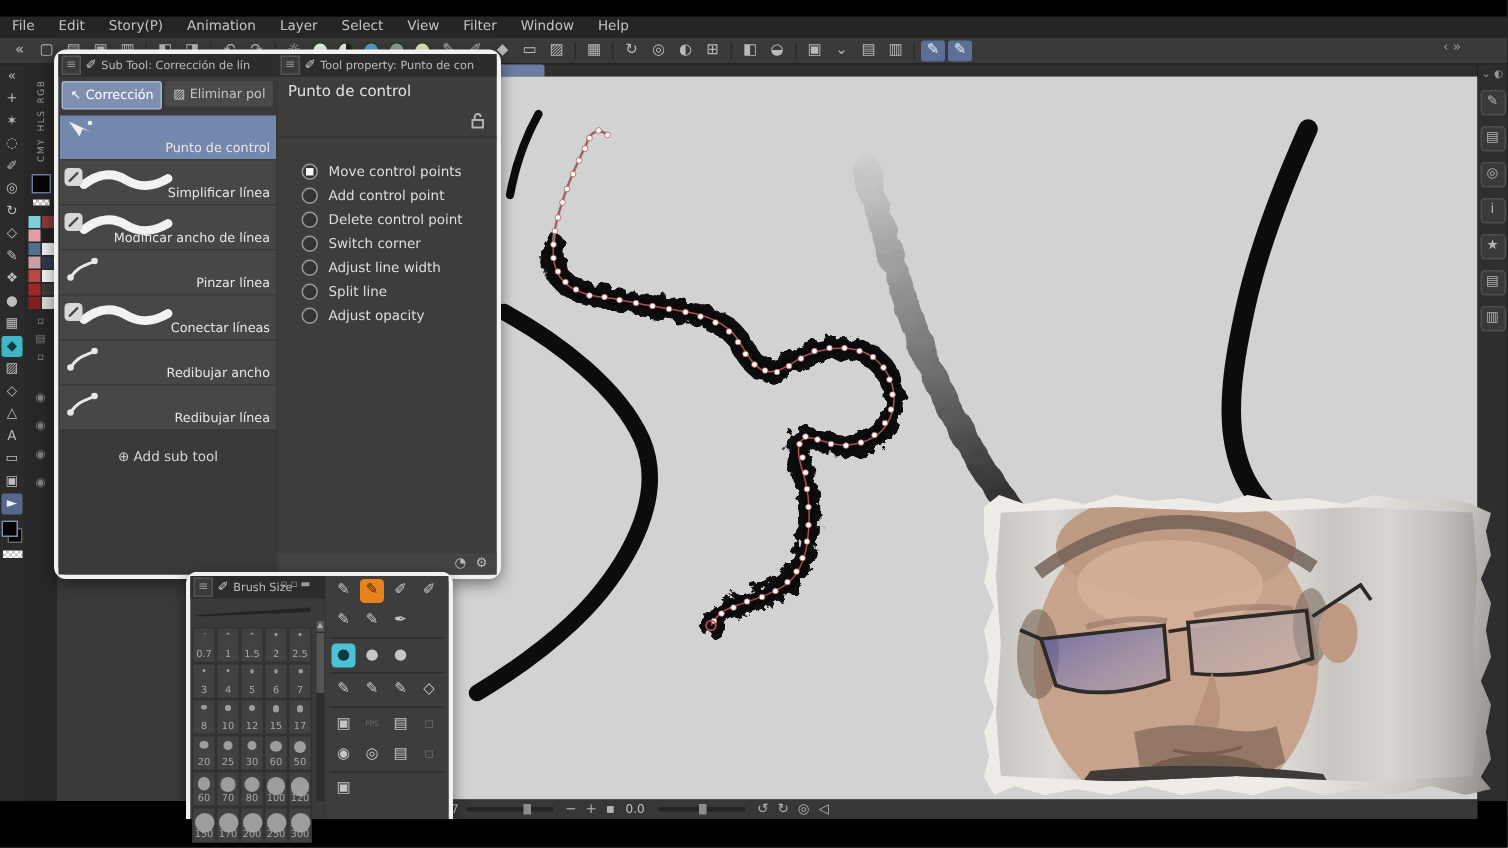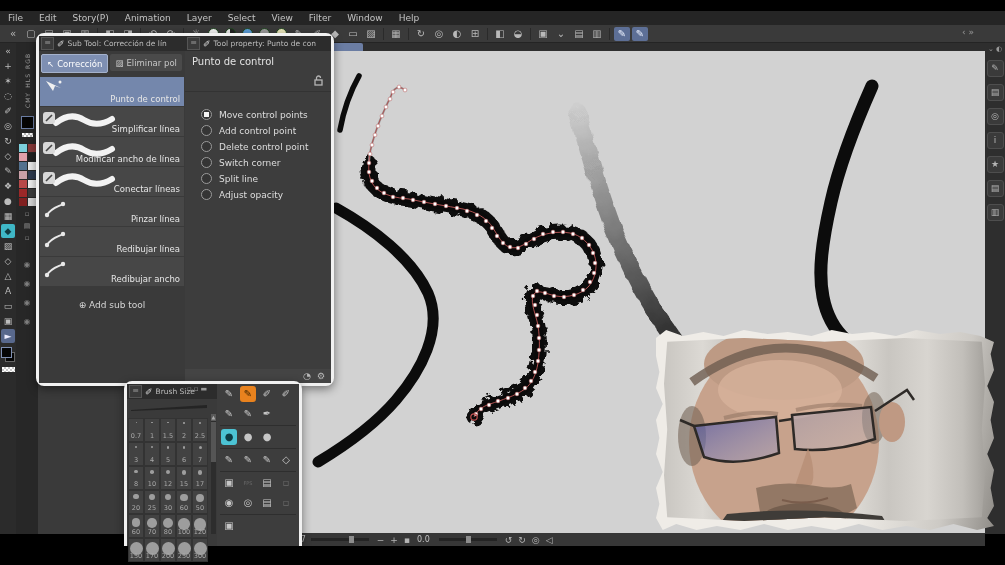--- a/index.html
+++ b/index.html
@@ -363,51 +363,51 @@
           </div>
           <div class="strow">
             <svg width="76" height="20" style="position:absolute;left:2px;top:4px;">
               <path d="M 14,12 C 24,4 34,4 42,9 C 50,14 60,14 70,8" fill="none" stroke="#f2f2f2" stroke-width="6" stroke-linecap="round"></path>
               <rect x="1" y="1" width="12" height="12" rx="3" fill="#d8d8d8"></rect>
               <path d="M 4,10 L 10,4 M 4,10 L 6,8" stroke="#444" stroke-width="1.6"></path>
             </svg>
             <span class="lbl">Modificar ancho de línea</span>
           </div>
           <div class="strow">
+            <svg width="22" height="18" style="position:absolute;left:4px;top:4px;">
+              <path d="M 3,14 C 8,6 14,6 19,3" fill="none" stroke="#e8e8e8" stroke-width="2"></path>
+              <circle cx="3" cy="14" r="2.2" fill="#e8e8e8"></circle>
+              <circle cx="19" cy="3" r="2.2" fill="#e8e8e8"></circle>
+            </svg>
+            <span class="lbl">Pinzar línea</span>
+          </div>
+          <div class="strow">
             <svg width="76" height="20" style="position:absolute;left:2px;top:4px;">
               <path d="M 14,12 C 24,4 34,4 42,9 C 50,14 60,14 70,8" fill="none" stroke="#f2f2f2" stroke-width="6" stroke-linecap="round"></path>
               <rect x="1" y="1" width="12" height="12" rx="3" fill="#d8d8d8"></rect>
               <path d="M 4,10 L 10,4 M 4,10 L 6,8" stroke="#444" stroke-width="1.6"></path>
             </svg>
             <span class="lbl">Conectar líneas</span>
           </div>
           <div class="strow">
             <svg width="22" height="18" style="position:absolute;left:4px;top:4px;">
               <path d="M 3,14 C 8,6 14,6 19,3" fill="none" stroke="#e8e8e8" stroke-width="2"></path>
               <circle cx="3" cy="14" r="2.2" fill="#e8e8e8"></circle>
               <circle cx="19" cy="3" r="2.2" fill="#e8e8e8"></circle>
             </svg>
-            <span class="lbl">Pinzar línea</span>
+            <span class="lbl">Redibujar ancho</span>
           </div>
           <div class="strow">
             <svg width="22" height="18" style="position:absolute;left:4px;top:4px;">
               <path d="M 3,14 C 8,6 14,6 19,3" fill="none" stroke="#e8e8e8" stroke-width="2"></path>
               <circle cx="3" cy="14" r="2.2" fill="#e8e8e8"></circle>
               <circle cx="19" cy="3" r="2.2" fill="#e8e8e8"></circle>
             </svg>
             <span class="lbl">Redibujar línea</span>
           </div>
-          <div class="strow">
-            <svg width="22" height="18" style="position:absolute;left:4px;top:4px;">
-              <path d="M 3,14 C 8,6 14,6 19,3" fill="none" stroke="#e8e8e8" stroke-width="2"></path>
-              <circle cx="3" cy="14" r="2.2" fill="#e8e8e8"></circle>
-              <circle cx="19" cy="3" r="2.2" fill="#e8e8e8"></circle>
-            </svg>
-            <span class="lbl">Redibujar ancho</span>
-          </div>
         </div>
       <div class="addrow">⊕ <span>Add sub tool</span></div>
     </div>
     <div id="toolprop">
       <div class="ptitle">
         <span class="burger">≡</span>
         <span class="picon">✐</span>
         <span>Tool property: Punto de con</span>
       </div>
       <div id="tp-head">
@@ -426,20 +426,24 @@
             <span class="rc"></span>
             <span>Add control point</span>
           </div>
           <div class="radio-row">
             <span class="rc"></span>
             <span>Delete control point</span>
           </div>
           <div class="radio-row">
             <span class="rc"></span>
             <span>Switch corner</span>
+          </div>
+          <div class="radio-row">
+            <span class="rc"></span>
+            <span>Adjust line width</span>
           </div>
           <div class="radio-row">
             <span class="rc"></span>
             <span>Split line</span>
           </div>
           <div class="radio-row">
             <span class="rc"></span>
             <span>Adjust opacity</span>
           </div>
         </div>

